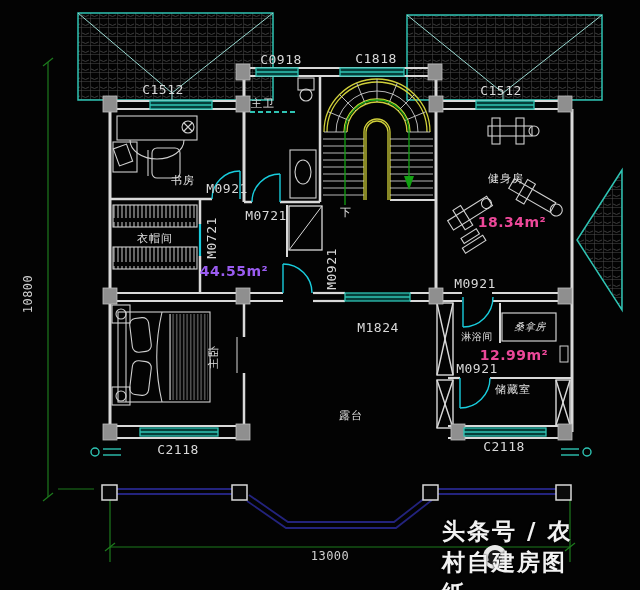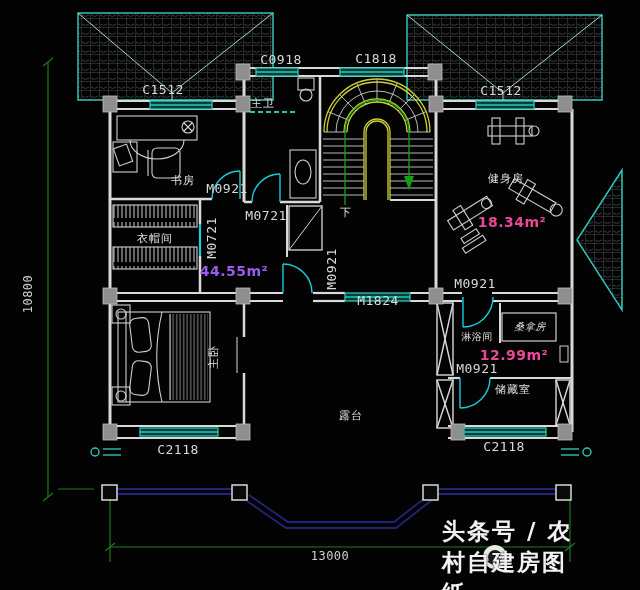--- a/index.html
+++ b/index.html
@@ -351,21 +351,21 @@
   <span class="lbl cad" style="left:376px;top:58px;">C1818</span>
   <span class="lbl cad" style="left:501px;top:90px;">C1512</span>
   <span class="lbl cad" style="left:178px;top:449px;">C2118</span>
   <span class="lbl cad" style="left:504px;top:446px;">C2118</span>
 
   <span class="lbl cad" style="left:227px;top:188px;">M0921</span>
   <span class="lbl cad" style="left:266px;top:215px;">M0721</span>
   <span class="lbl cad rot" style="left:211px;top:238px;">M0721</span>
   <span class="lbl cad rot" style="left:331px;top:269px;">M0921</span>
   <span class="lbl cad" style="left:475px;top:283px;">M0921</span>
-  <span class="lbl cad" style="left:378px;top:300px;">M1824</span>
+  <span class="lbl cad" style="left:378px;top:327px;">M1824</span>
   <span class="lbl cad" style="left:477px;top:368px;">M0921</span>
 
   <span class="lbl cn" style="left:183px;top:180px;">书房</span>
   <span class="lbl cn" style="left:155px;top:238px;">衣帽间</span>
   <span class="lbl cn" style="left:263px;top:103px;">主卫</span>
   <span class="lbl cn" style="left:506px;top:178px;">健身房</span>
   <span class="lbl cn rot" style="left:213px;top:357px;">主卧</span>
   <span class="lbl cn-sm" style="left:477px;top:337px;">淋浴间</span>
   <span class="lbl cn-sm" style="left:530px;top:327px;font-style:italic;">桑拿房</span>
   <span class="lbl cn" style="left:513px;top:389px;">储藏室</span>

